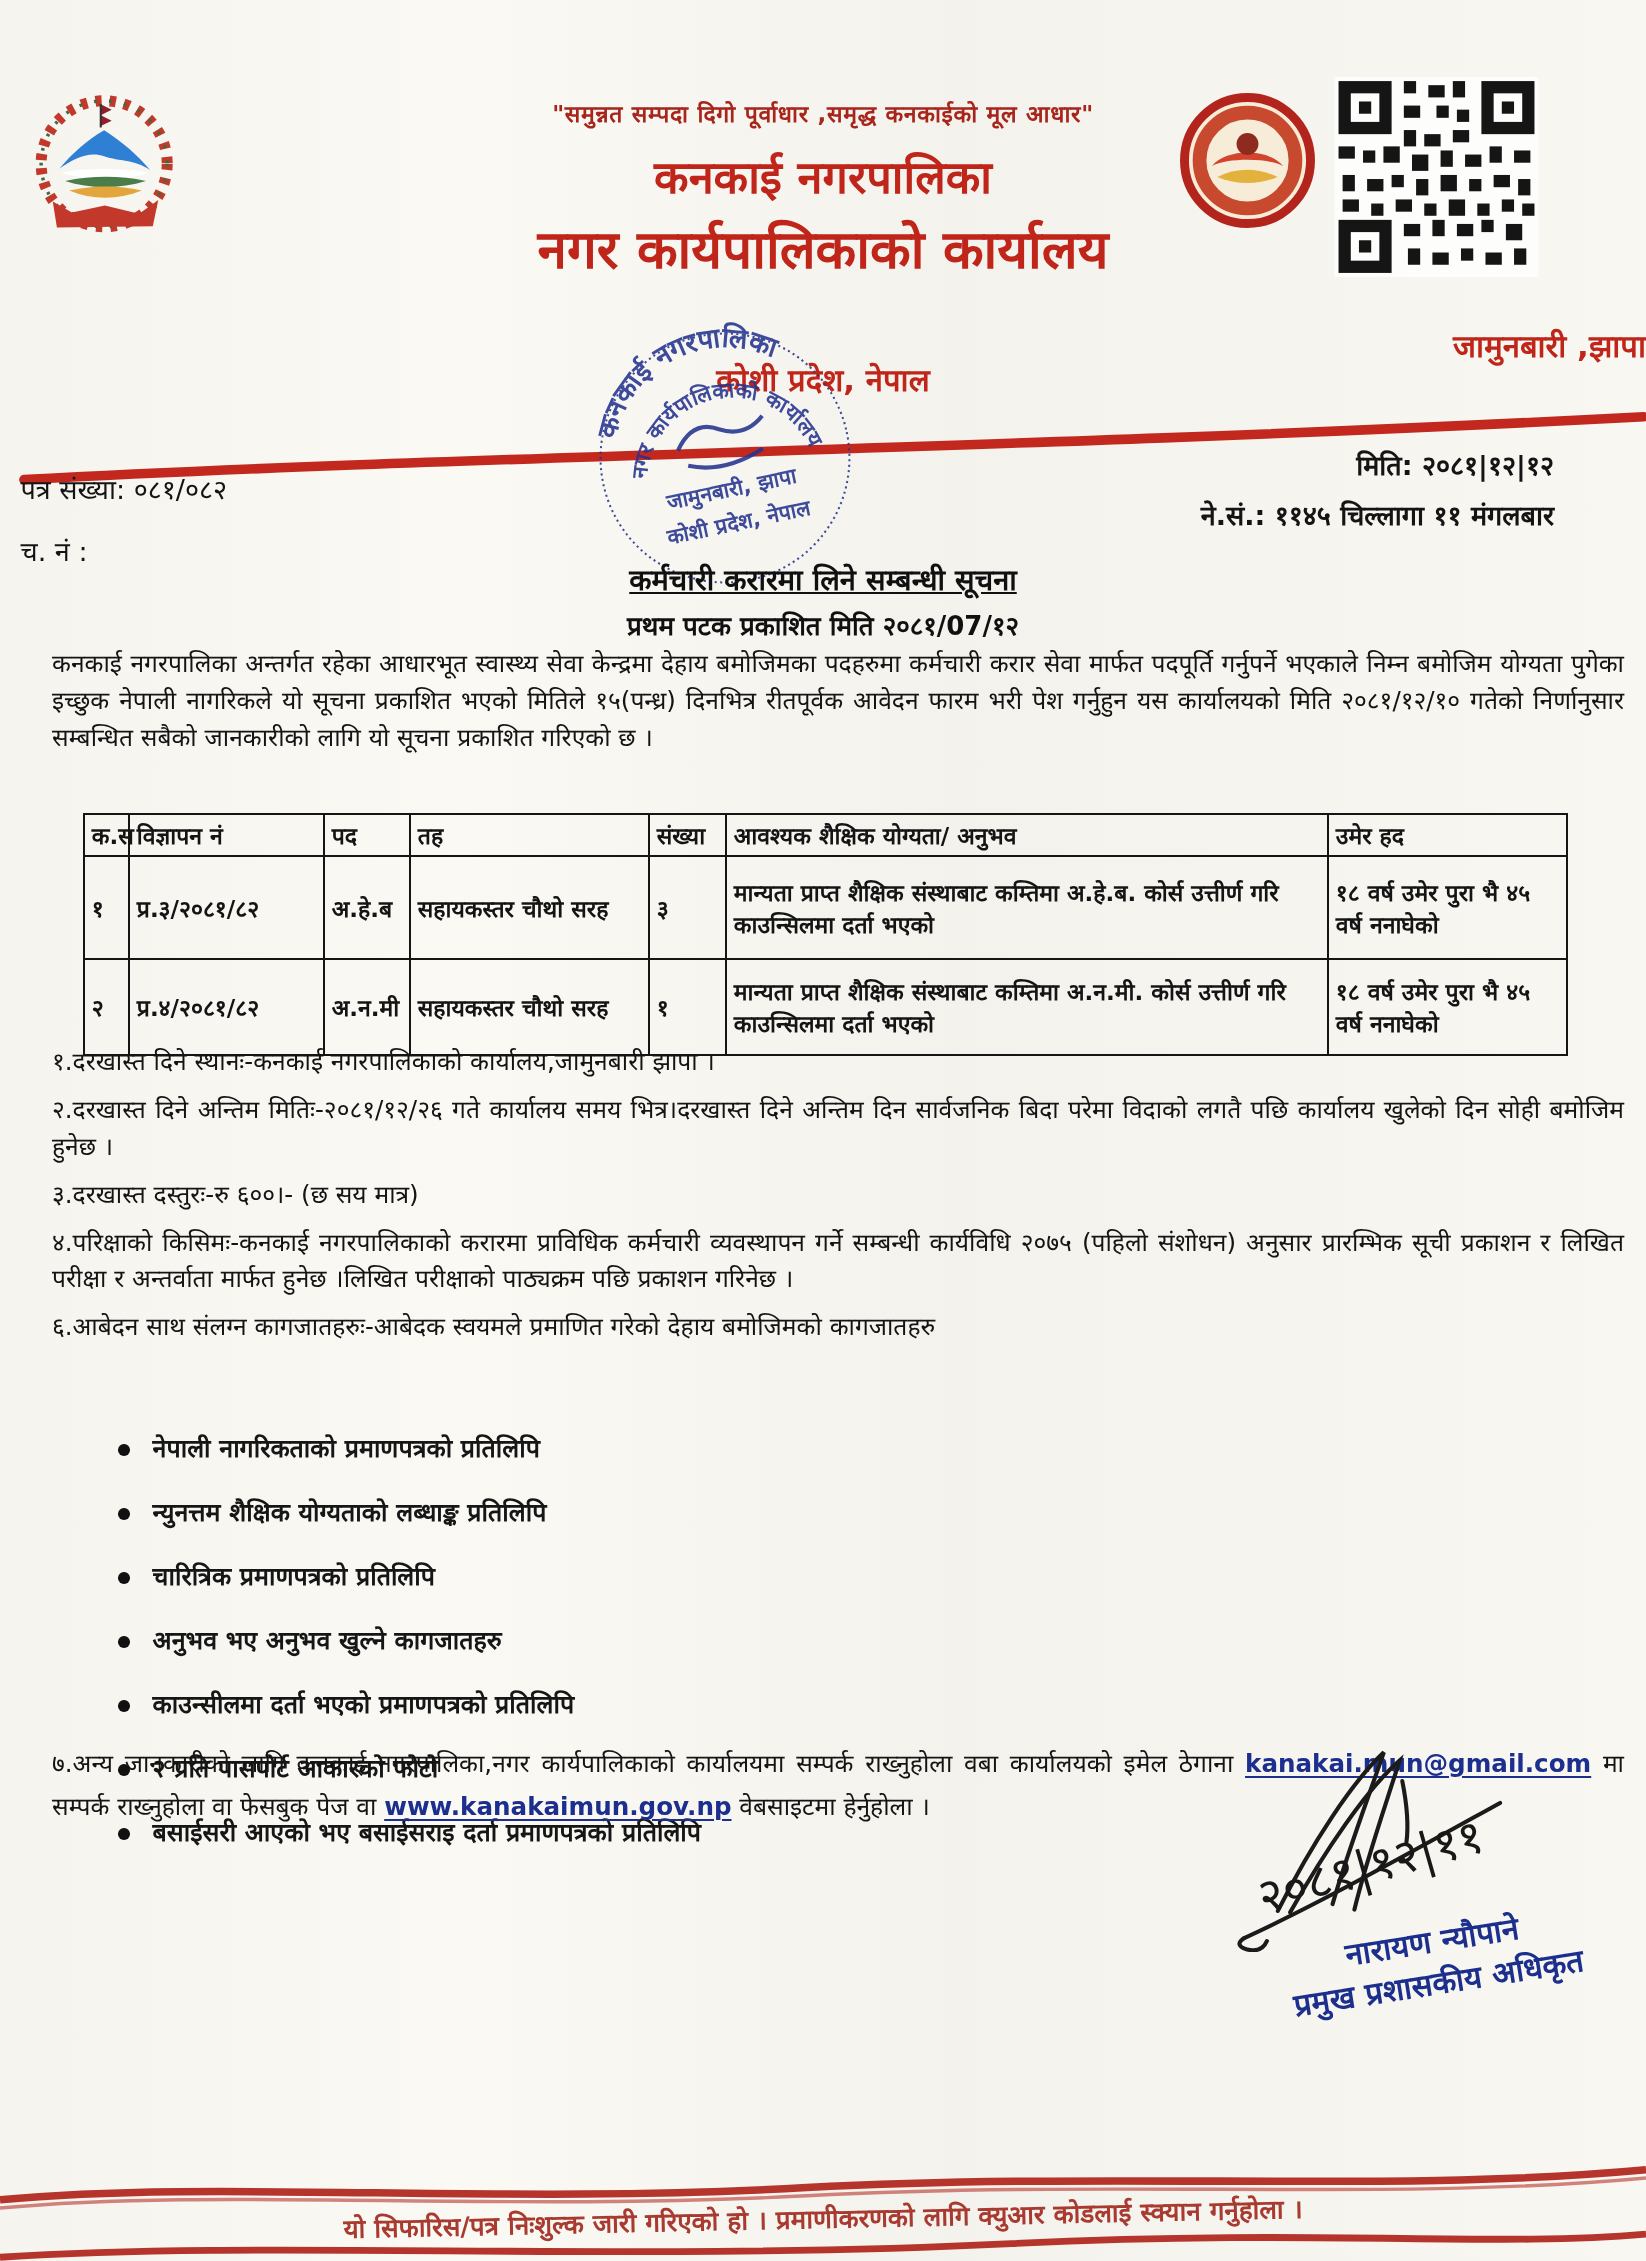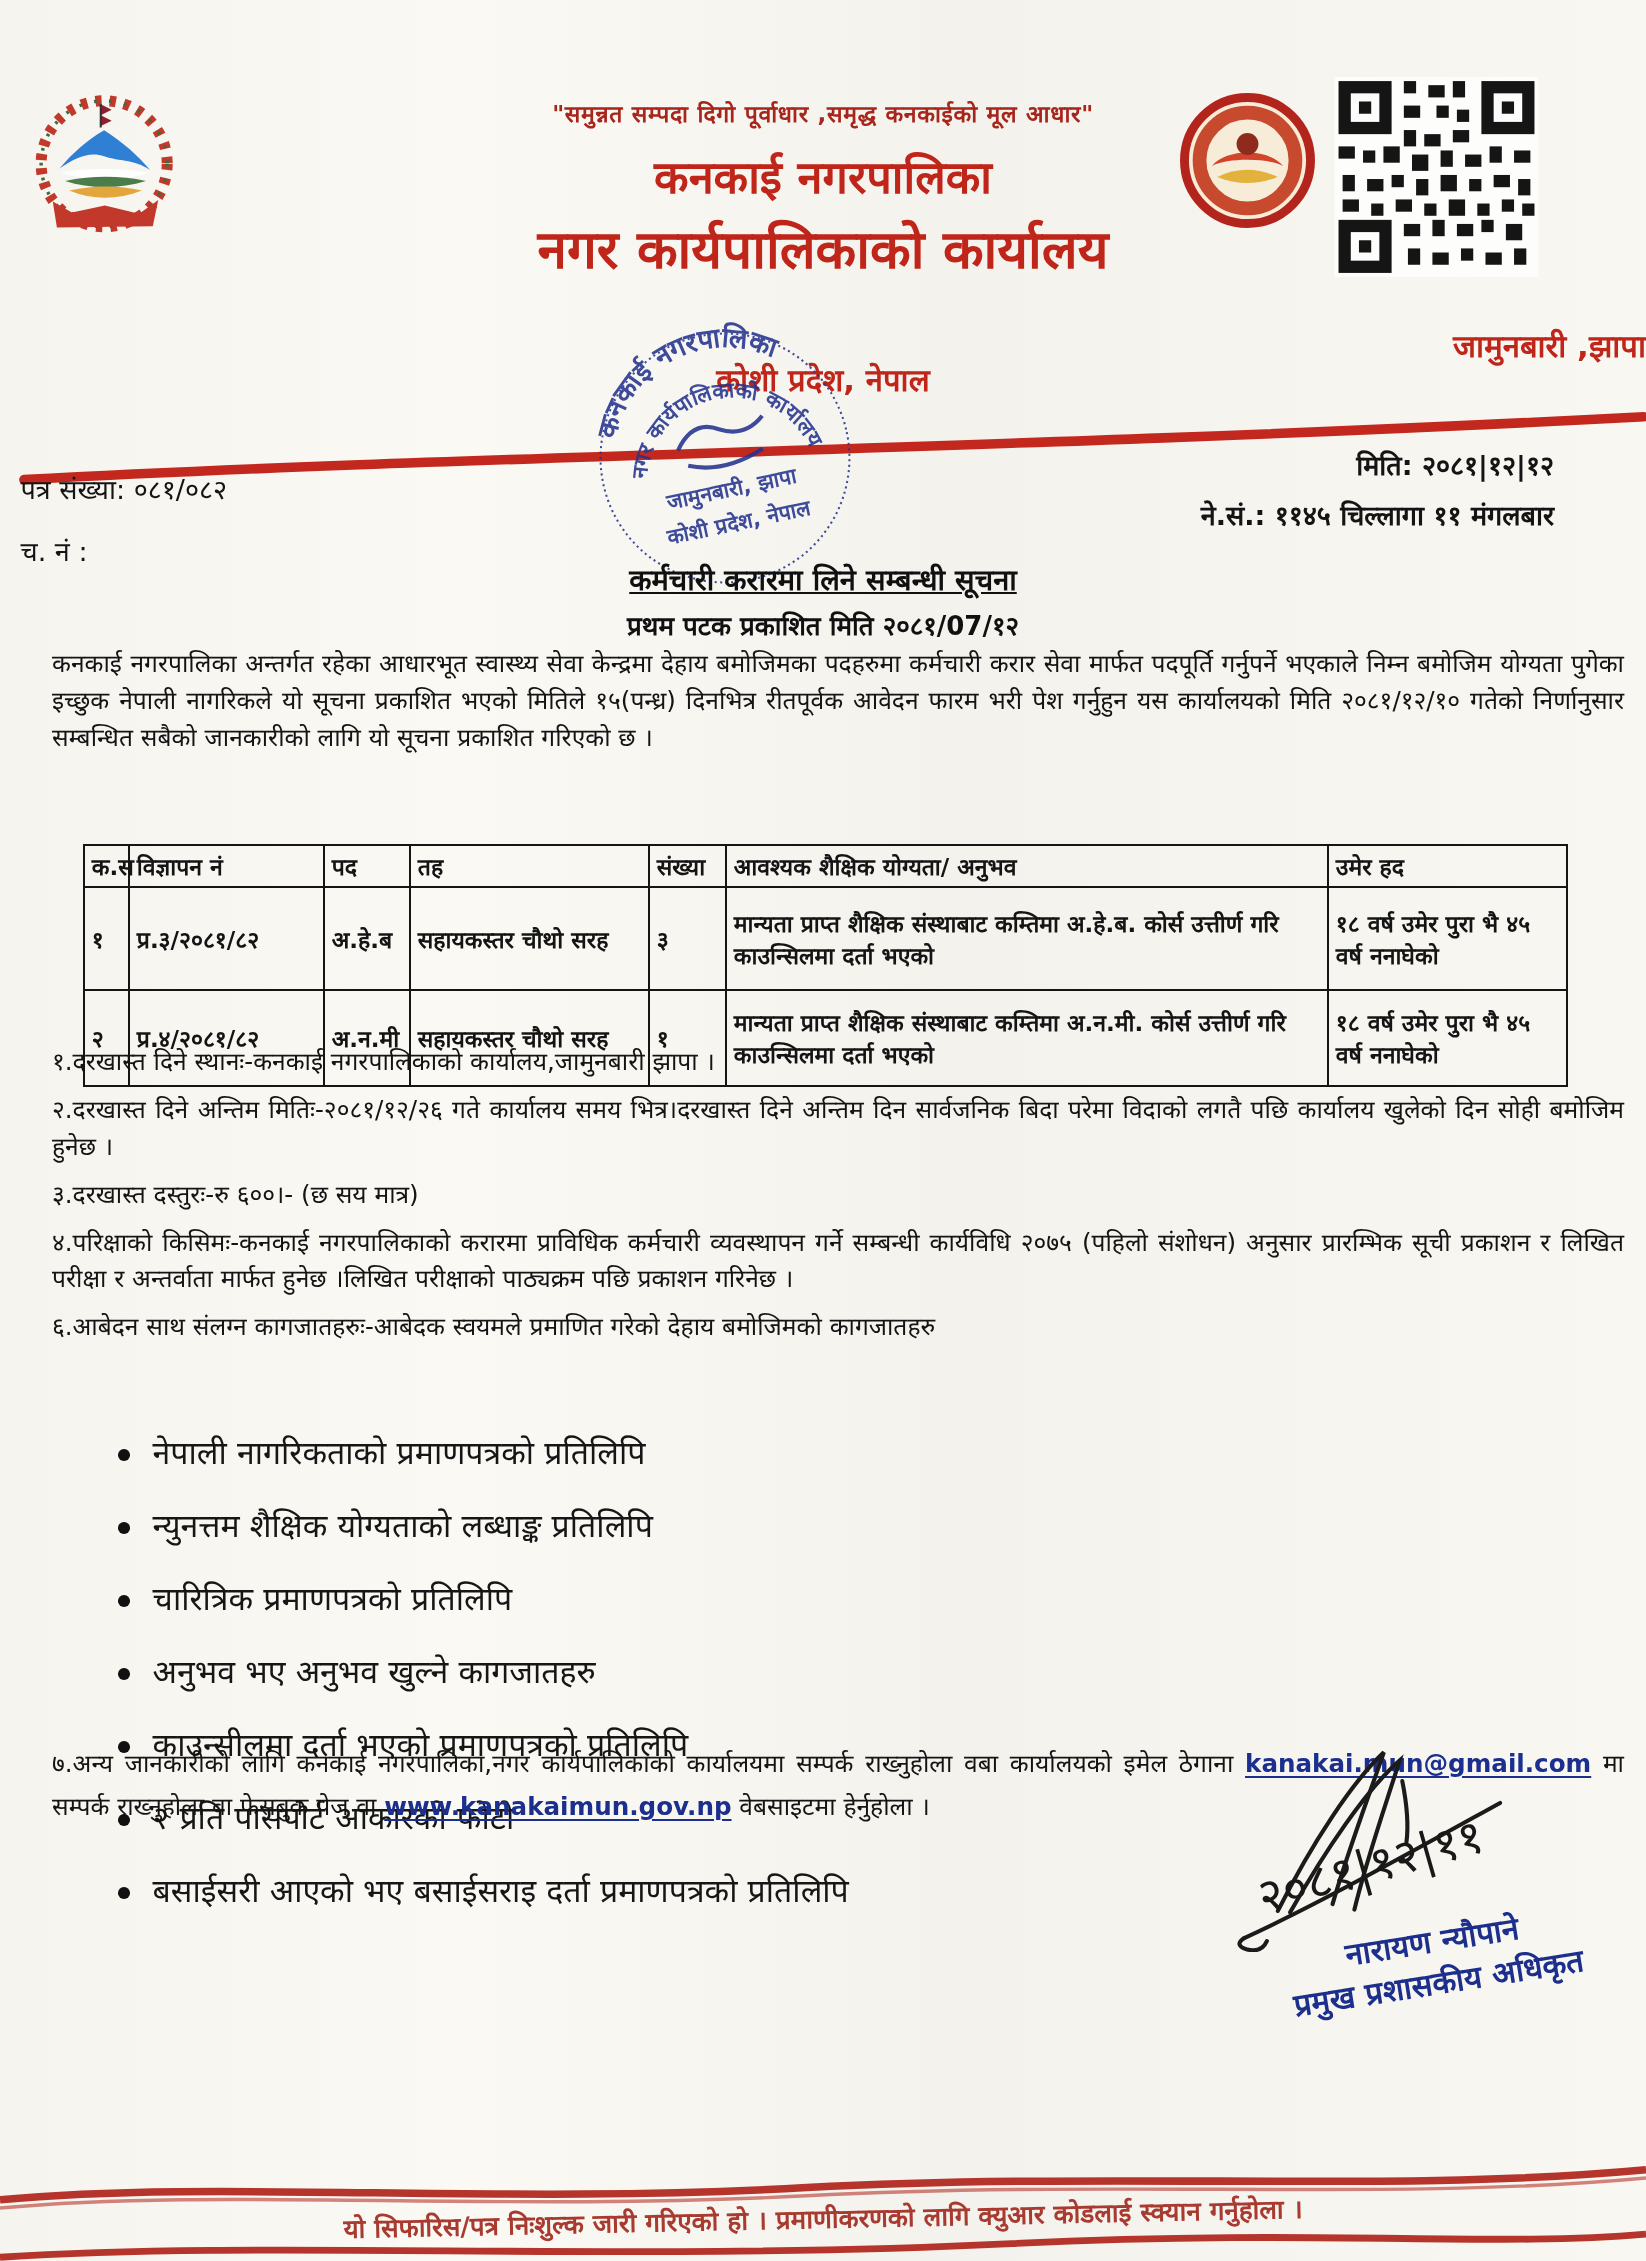--- a/index.html
+++ b/index.html
@@ -13,26 +13,26 @@
   .center { left:0; width:100%; text-align:center; }
   .hdr-tagline { top:97px; font-size:23px; font-weight:bold; color:#a8251c; letter-spacing:0.7px; }
   .hdr-muni { top:145px; font-size:45px; font-weight:bold; color:#c0251a; }
   .hdr-office { top:211px; font-size:53px; font-weight:bold; color:#c0251a; }
   .hdr-addr1 { top:324px; font-size:31px; font-weight:bold; color:#c0251a;text-align:right; }
   .hdr-addr2 { top:358px; font-size:31px; font-weight:bold; color:#c0251a; }
   .meta { font-size:27px; color:#141414; }
   .subject1 { top:559px; font-size:29px; font-weight:bold; color:#101010;text-decoration:underline; }
   .subject2 { top:607px; font-size:26px; font-weight:bold; color:#101010; }
   .bodytext { left:52px; width:1572px; font-size:24.6px; line-height:1.5; text-align:justify; color:#141414; }
-  table.vac { border-collapse:collapse; table-layout:fixed; width:1483px;margin-top:31px; }
+  table.vac { border-collapse:collapse; table-layout:fixed; width:1483px; }
   table.vac th, table.vac td { border:2.7px solid #151515; padding:4.1px 6.8px; font-size:23px; vertical-align:middle; text-align:left; font-weight:bold; color:#141414; }
   table.vac th { font-weight:bold; }
   .terms div { margin-bottom:11px; }
   .blist { list-style:none; }
-  .blist li { margin-bottom:30px; font-size:32px; font-weight:normal; color:#161616; }
+  .blist li { margin-bottom:30px; font-size:25px; font-weight:bold; color:#161616; }
   .dot { display:inline-block; width:11.6px; height:11.6px; border-radius:50%; background:#111; margin-right:23px; vertical-align:middle; }
   .link { color:#1c2f8e; font-weight:bold; text-decoration:underline; text-underline-offset:4.1px; text-decoration-thickness:2.1px; }
   .sig-date { font-family:"DejaVu Serif","Liberation Serif",serif; font-size:48px; color:#181818; transform:rotate(-16deg); white-space:nowrap; }
   .sig-stamp { color:#1d2f8c; font-weight:bold; text-align:center; transform:rotate(-9deg); font-size:31px; line-height:1.35; white-space:nowrap; }
   .footer-note { top:2200px; font-size:26px; font-weight:bold; color:#a93a30; transform:rotate(-1.2deg); }
 </style>
 </head>
 <body>
 
 <div class="page">

